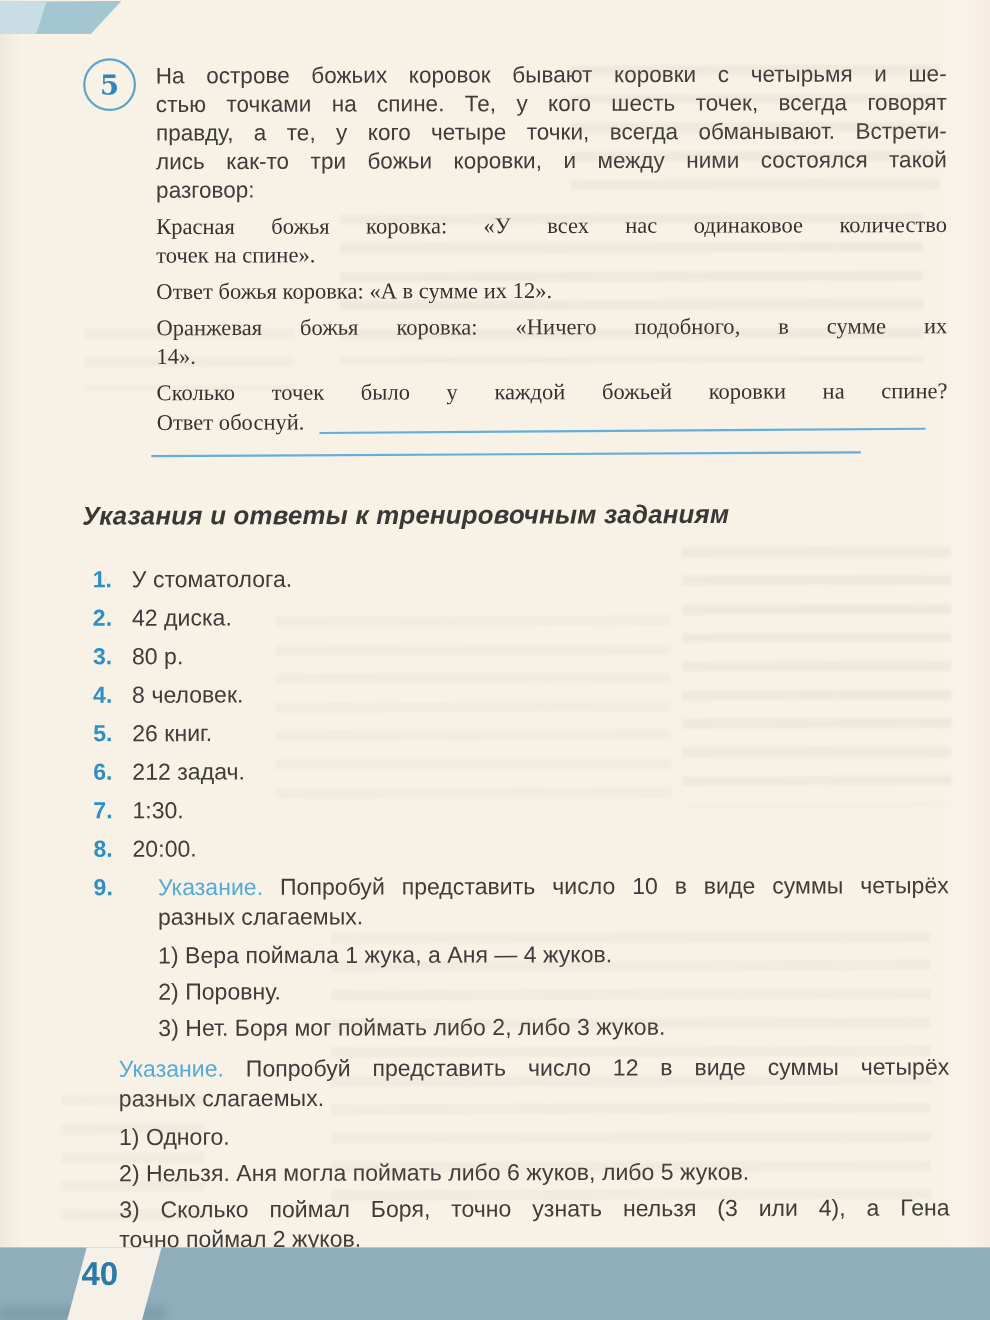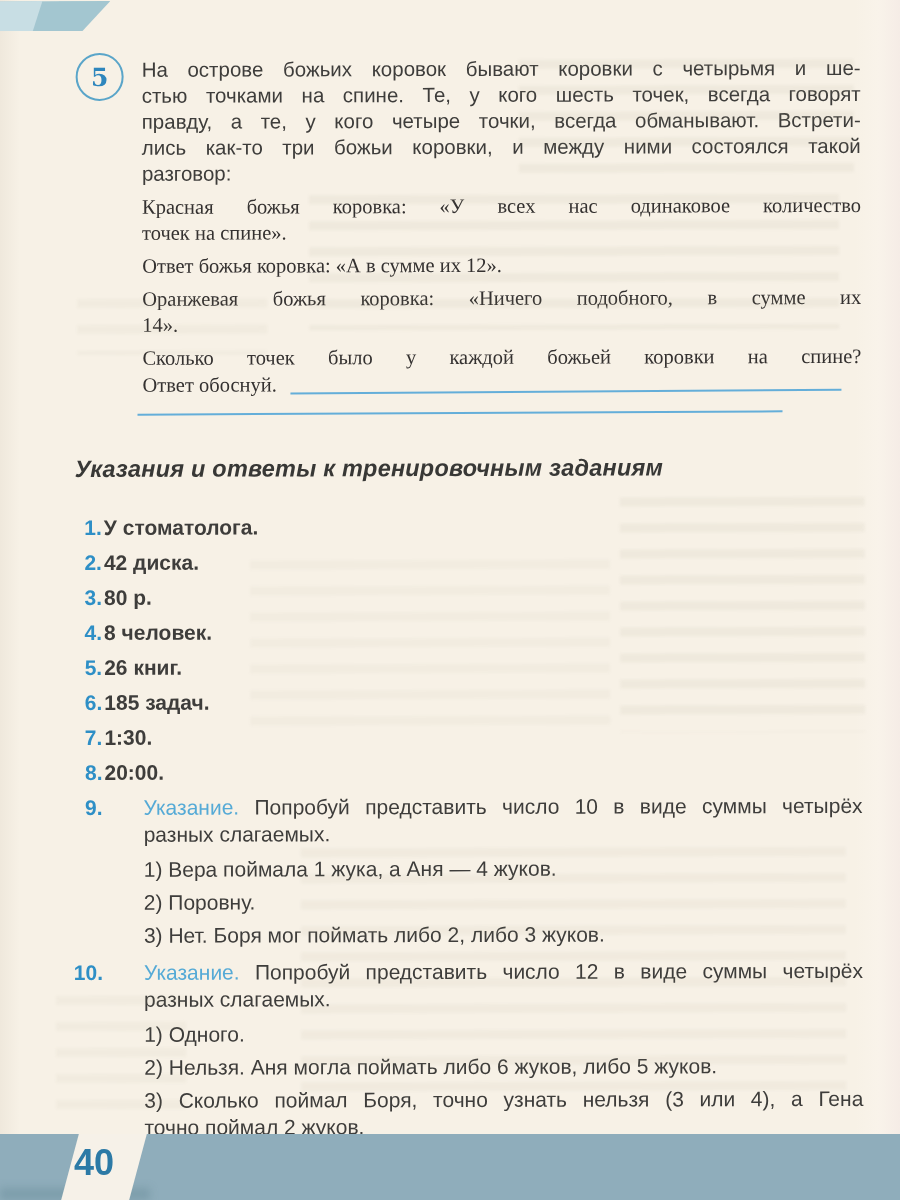--- a/index.html
+++ b/index.html
@@ -31,32 +31,32 @@
   .ansrow{display:flex;align-items:flex-end;line-height:26px;margin-top:1px;}
   .writeline{flex:1;margin-left:14px;margin-right:20px;margin-bottom:4px;border-bottom:2.5px solid #64aed9;transform:rotate(-0.25deg);}
   .writeline2{margin:15px 79px 0 -5px;border-bottom:2.5px solid #64aed9;transform:rotate(-0.15deg);height:0;}
   h2{
     margin:41px 0 0 75px;font-family:"Liberation Sans",sans-serif;
     font-style:italic;font-weight:bold;font-size:23.5px;color:#383836;letter-spacing:.2px;
   }
   .answers{margin:27px 38px 0 66px;width:796px;font-size:21px;}
   .arow{display:flex;line-height:35px;}
   .arow .num{flex:none;width:36px;text-align:right;font-weight:bold;color:#2e8fc6;}
-  .arow .atext{margin-left:2px;font-weight:bold;}
+  .arow .atext{margin-left:18px;}
   .arow.hint{line-height:27px;margin-top:4px;}
   .arow.hint .acontent{flex:1;margin-left:41px;}
   .hint-label{color:#55aad6;}
   .subitems{margin-top:8px;}
   .sub{margin-bottom:6px;}
   .sub .tl,.acontent .tl{line-height:27px;}
   
   .footer{position:absolute;left:0;top:1134px;width:900px;height:66px;background:#8fadbb;}
   .footer .shade{position:absolute;left:0;bottom:0;width:150px;height:12px;background:rgba(70,110,125,.25);filter:blur(4px);}
   .notch{position:absolute;left:70px;top:0;width:68px;height:66px;background:#f6f1e8;transform:skewX(-15deg);}
-  .pnum{position:absolute;left:74px;top:8px;font-weight:bold;font-size:36px;color:#2c7aa6;}
+  .pnum{position:absolute;left:74px;top:8px;font-weight:bold;font-size:30px;color:#2c7aa6;}
   
   .ghost{
     position:absolute;opacity:.55;filter:blur(1.6px);pointer-events:none;
     background:repeating-linear-gradient(180deg,rgba(150,144,118,.15) 0px,rgba(150,144,118,.15) 9px,transparent 9px,transparent 26px);
   }
   .g1{left:520px;top:60px;width:335px;height:125px;}
   .g2{left:310px;top:195px;width:530px;height:135px;}
   .g3{left:78px;top:298px;width:190px;height:56px;opacity:.4;}
   .g4{left:620px;top:498px;width:245px;height:235px;}
   .g5{left:250px;top:560px;width:360px;height:170px;opacity:.35;}
@@ -137,21 +137,21 @@
         <div class="arow">
           <span class="num">4.</span>
           <span class="atext">8 человек.</span>
         </div>
         <div class="arow">
           <span class="num">5.</span>
           <span class="atext">26 книг.</span>
         </div>
         <div class="arow">
           <span class="num">6.</span>
-          <span class="atext">185 задач.</span>
+          <span class="atext">212 задач.</span>
         </div>
         <div class="arow">
           <span class="num">7.</span>
           <span class="atext">1:30.</span>
         </div>
         <div class="arow">
           <span class="num">8.</span>
           <span class="atext">20:00.</span>
         </div>
         <div class="arow hint">
@@ -166,21 +166,20 @@
               <div class="sub">
                 <div class="tl">2) Поровну.</div>
               </div>
               <div class="sub">
                 <div class="tl">3) Нет. Боря мог поймать либо 2, либо 3 жуков.</div>
               </div>
             </div>
           </div>
         </div>
         <div class="arow hint">
-          <span class="num">10.</span>
           <div class="acontent">
             <div class="tl just"><span class="hint-label">Указание.</span> Попробуй представить число 12 в виде суммы четырёх</div>
             <div class="tl">разных слагаемых.</div>
             <div class="subitems">
               <div class="sub">
                 <div class="tl">1) Одного.</div>
               </div>
               <div class="sub">
                 <div class="tl">2) Нельзя. Аня могла поймать либо 6 жуков, либо 5 жуков.</div>
               </div>

